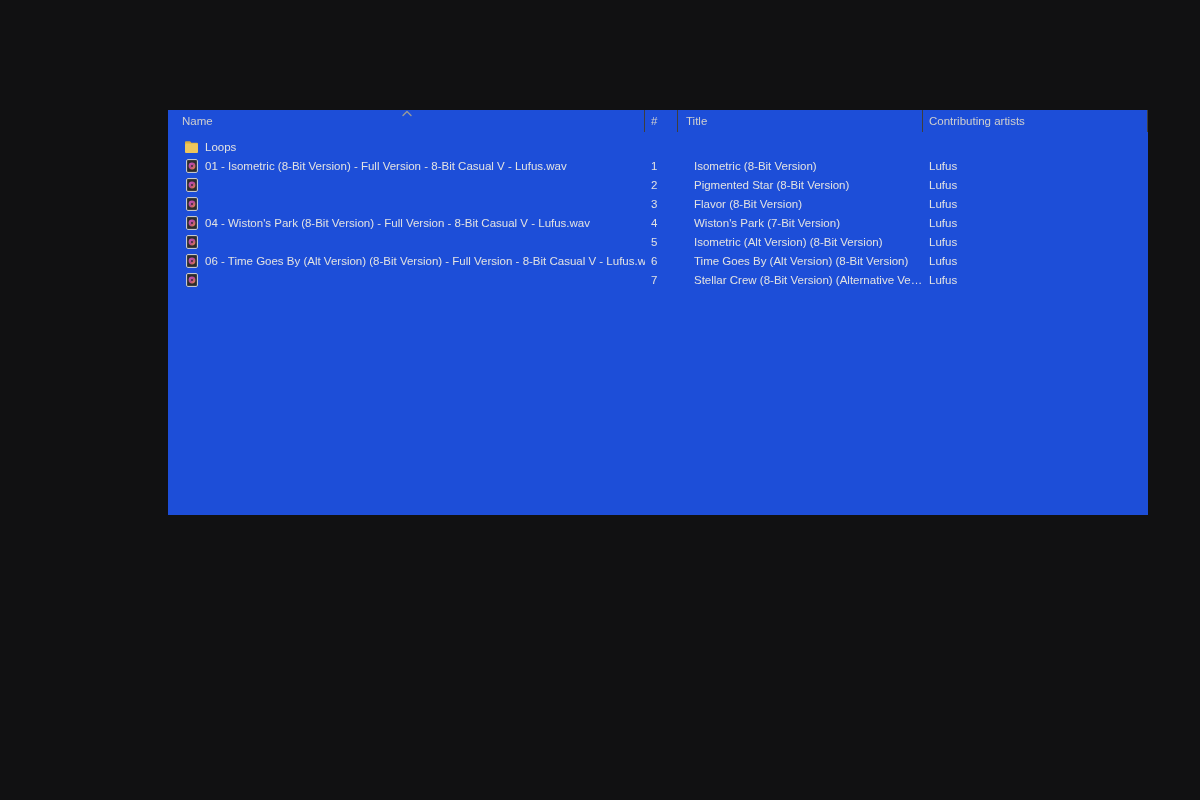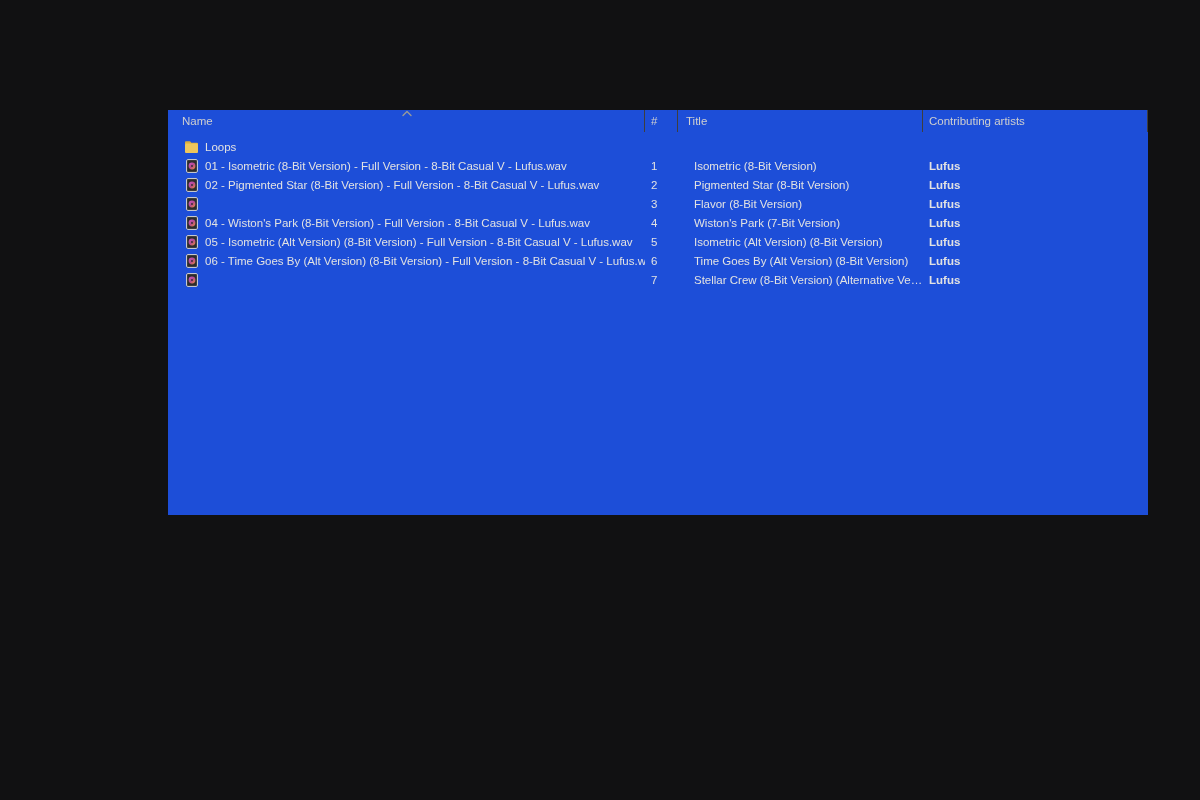--- a/index.html
+++ b/index.html
@@ -68,21 +68,21 @@
     width: 15px;
     height: 15px;
     margin-right: 6px;
     flex: 0 0 auto;
     display: flex;
     align-items: center;
     justify-content: center;
   }
   .num-cell    { padding-left: 6px; }
   .title-cell  { padding-left: 8px; margin-left: 8px; }
-  .artist-cell { padding-left: 6px; font-weight: bold; }
+  .artist-cell { padding-left: 6px; }
 </style>
 </head>
 <body>
 
 <div class="panel">
 
   <div class="header">
     <div class="hcell name">
       <span>Name</span>
     </div>
@@ -148,21 +148,20 @@
                 <stop offset="0" stop-color="#c957c9"></stop>
                 <stop offset="0.5" stop-color="#b44a8e"></stop>
                 <stop offset="1" stop-color="#e8903a"></stop>
               </linearGradient>
             </defs>
             <rect x="0.6" y="0.6" width="10.8" height="12.8" rx="1.2" fill="#2c2c2c" stroke="#d8d8d8" stroke-width="1"></rect>
             <circle cx="6" cy="7" r="3.4" fill="url(#discGrad)"></circle>
             <circle cx="6" cy="7" r="0.9" fill="#2c2c2c"></circle>
           </svg>
         </span>
-        <span class="file-name">02 - Pigmented Star (8-Bit Version) - Full Version - 8-Bit Casual V - Lufus.wav</span>
       </div>
       <div class="cell num-cell">2</div>
       <div class="cell title-cell">Pigmented Star (8-Bit Version)</div>
       <div class="cell artist-cell">Lufus</div>
     </div>
       <div class="row">
       <div class="cell name-cell">
         <span class="icon-wrap">
           <svg width="12" height="14" viewBox="0 0 12 14">
             <defs>
@@ -213,21 +212,20 @@
                 <stop offset="0" stop-color="#c957c9"></stop>
                 <stop offset="0.5" stop-color="#b44a8e"></stop>
                 <stop offset="1" stop-color="#e8903a"></stop>
               </linearGradient>
             </defs>
             <rect x="0.6" y="0.6" width="10.8" height="12.8" rx="1.2" fill="#2c2c2c" stroke="#d8d8d8" stroke-width="1"></rect>
             <circle cx="6" cy="7" r="3.4" fill="url(#discGrad)"></circle>
             <circle cx="6" cy="7" r="0.9" fill="#2c2c2c"></circle>
           </svg>
         </span>
-        <span class="file-name">05 - Isometric (Alt Version) (8-Bit Version) - Full Version - 8-Bit Casual V - Lufus.wav</span>
       </div>
       <div class="cell num-cell">5</div>
       <div class="cell title-cell">Isometric (Alt Version) (8-Bit Version)</div>
       <div class="cell artist-cell">Lufus</div>
     </div>
       <div class="row">
       <div class="cell name-cell">
         <span class="icon-wrap">
           <svg width="12" height="14" viewBox="0 0 12 14">
             <defs>

